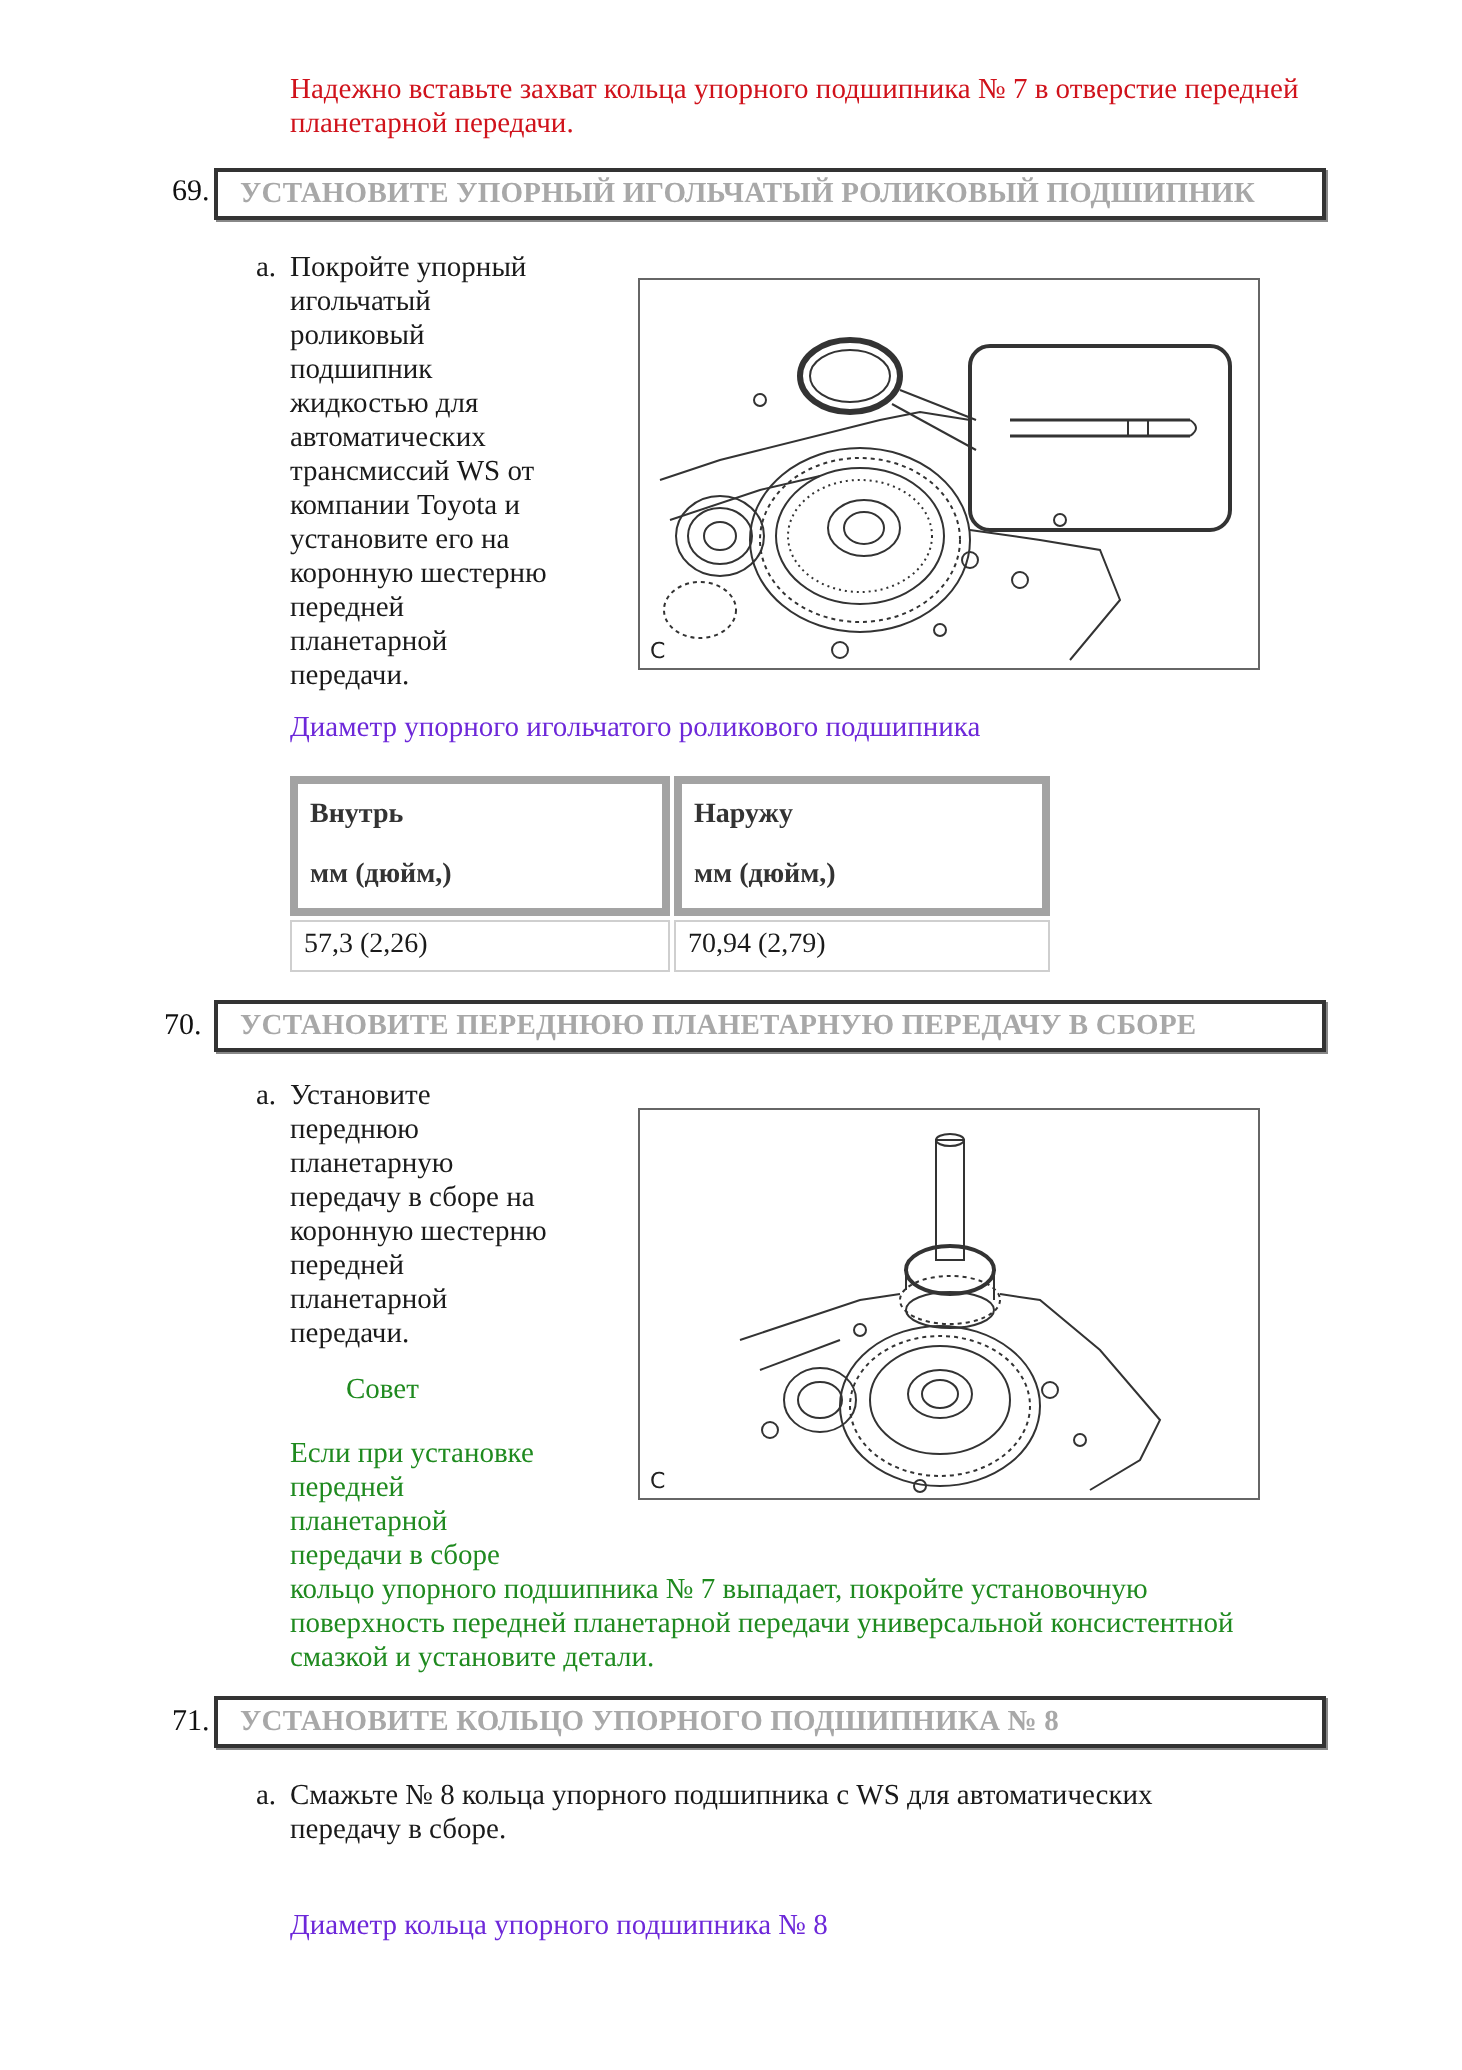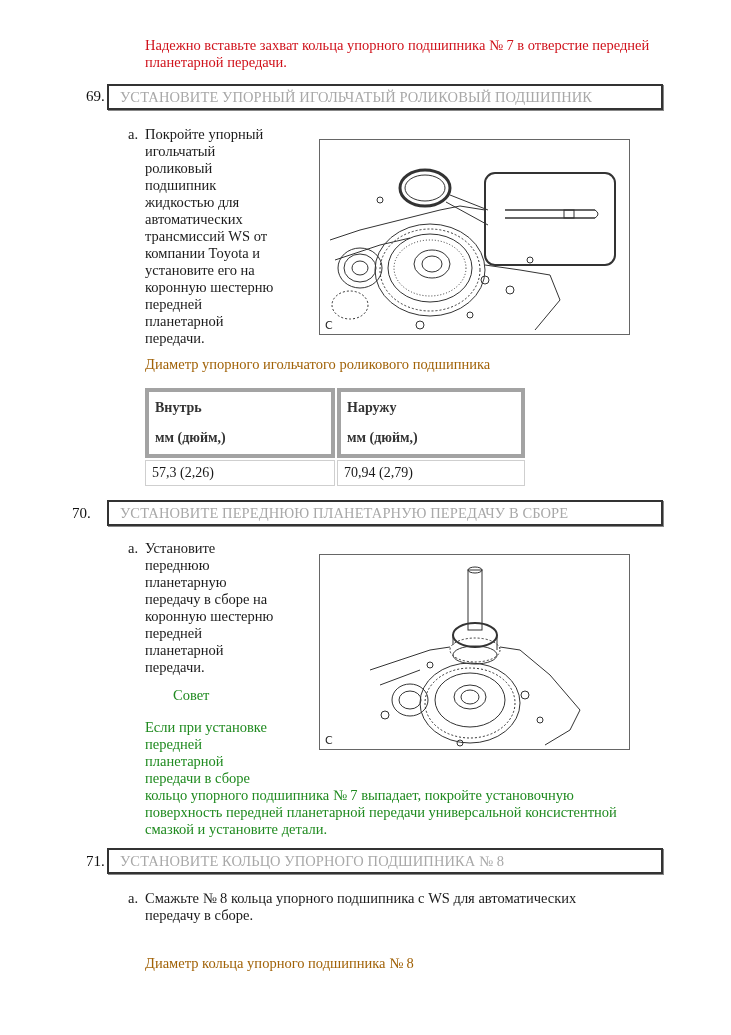--- a/index.html
+++ b/index.html
@@ -1,25 +1,25 @@
 <!DOCTYPE html>
 <html><head>
 <meta charset="utf-8">
 <style>
   html, body { margin:0; padding:0; background:#ffffff; }
   body { width:731px; height:1035px; position:relative; overflow:hidden;
          font-family:"Liberation Serif", "DejaVu Serif", serif; color:#1a1a1a; }
   .abs { position:absolute; }
   .red { color:#d0121b; }
-  .teal { color:#a16207; }
+  .teal { color:#6d28d9; }
   .green { color:#1f8a1f; }
   .txt { font-size:14.5px; line-height:17px; }
   .step-num { font-size:15px; color:#111; }
   .hbox { border:2px solid #333; box-shadow: 1px 1px 0 #888; height:22px; box-sizing:content-box;
-          font-weight:normal; color:#a8a8a8; font-size:14.5px; line-height:22px; padding-left:11px; letter-spacing:0.1px; }
+          font-weight:bold; color:#a8a8a8; font-size:14.5px; line-height:22px; padding-left:11px; letter-spacing:0.1px; }
   .fig { border:1px solid #666; background:#fff; overflow:hidden; }
   table.spec { border-collapse:separate; border-spacing:2px; font-size:14px; }
   table.spec td { border:1px solid #cfcfcf; padding:4px 6px; vertical-align:top; }
   table.spec th { border:4px solid #a3a3a3; padding:8px 6px; text-align:left; font-weight:bold; color:#333; vertical-align:top; }
   .hd-line2 { margin-top:14px; display:block; }
   .ll { display:block; }
 </style>
 </head>
 <body>
 
@@ -104,21 +104,21 @@
       </th>
     </tr>
     <tr>
       <td>57,3 (2,26)</td>
       <td>70,94 (2,79)</td>
     </tr>
   </tbody>
     </table>
 </div>
 
-<div class="abs step-num" style="left:72px; top:505px;">70.</div>
+<div class="abs step-num" style="left:82px; top:505px;">70.</div>
 <div class="abs hbox" style="left:107px; top:500px; width:541px;">УСТАНОВИТЕ ПЕРЕДНЮЮ ПЛАНЕТАРНУЮ ПЕРЕДАЧУ В СБОРЕ</div>
 
 <div class="abs txt" style="left:128px; top:540px;">a.</div>
 <div class="abs txt" style="left:145px; top:540px; width:170px;" id="s1lines">
     <span class="ll">Установите</span>
     <span class="ll">переднюю</span>
     <span class="ll">планетарную</span>
     <span class="ll">передачу в сборе на</span>
     <span class="ll">коронную шестерню</span>
     <span class="ll">передней</span>

